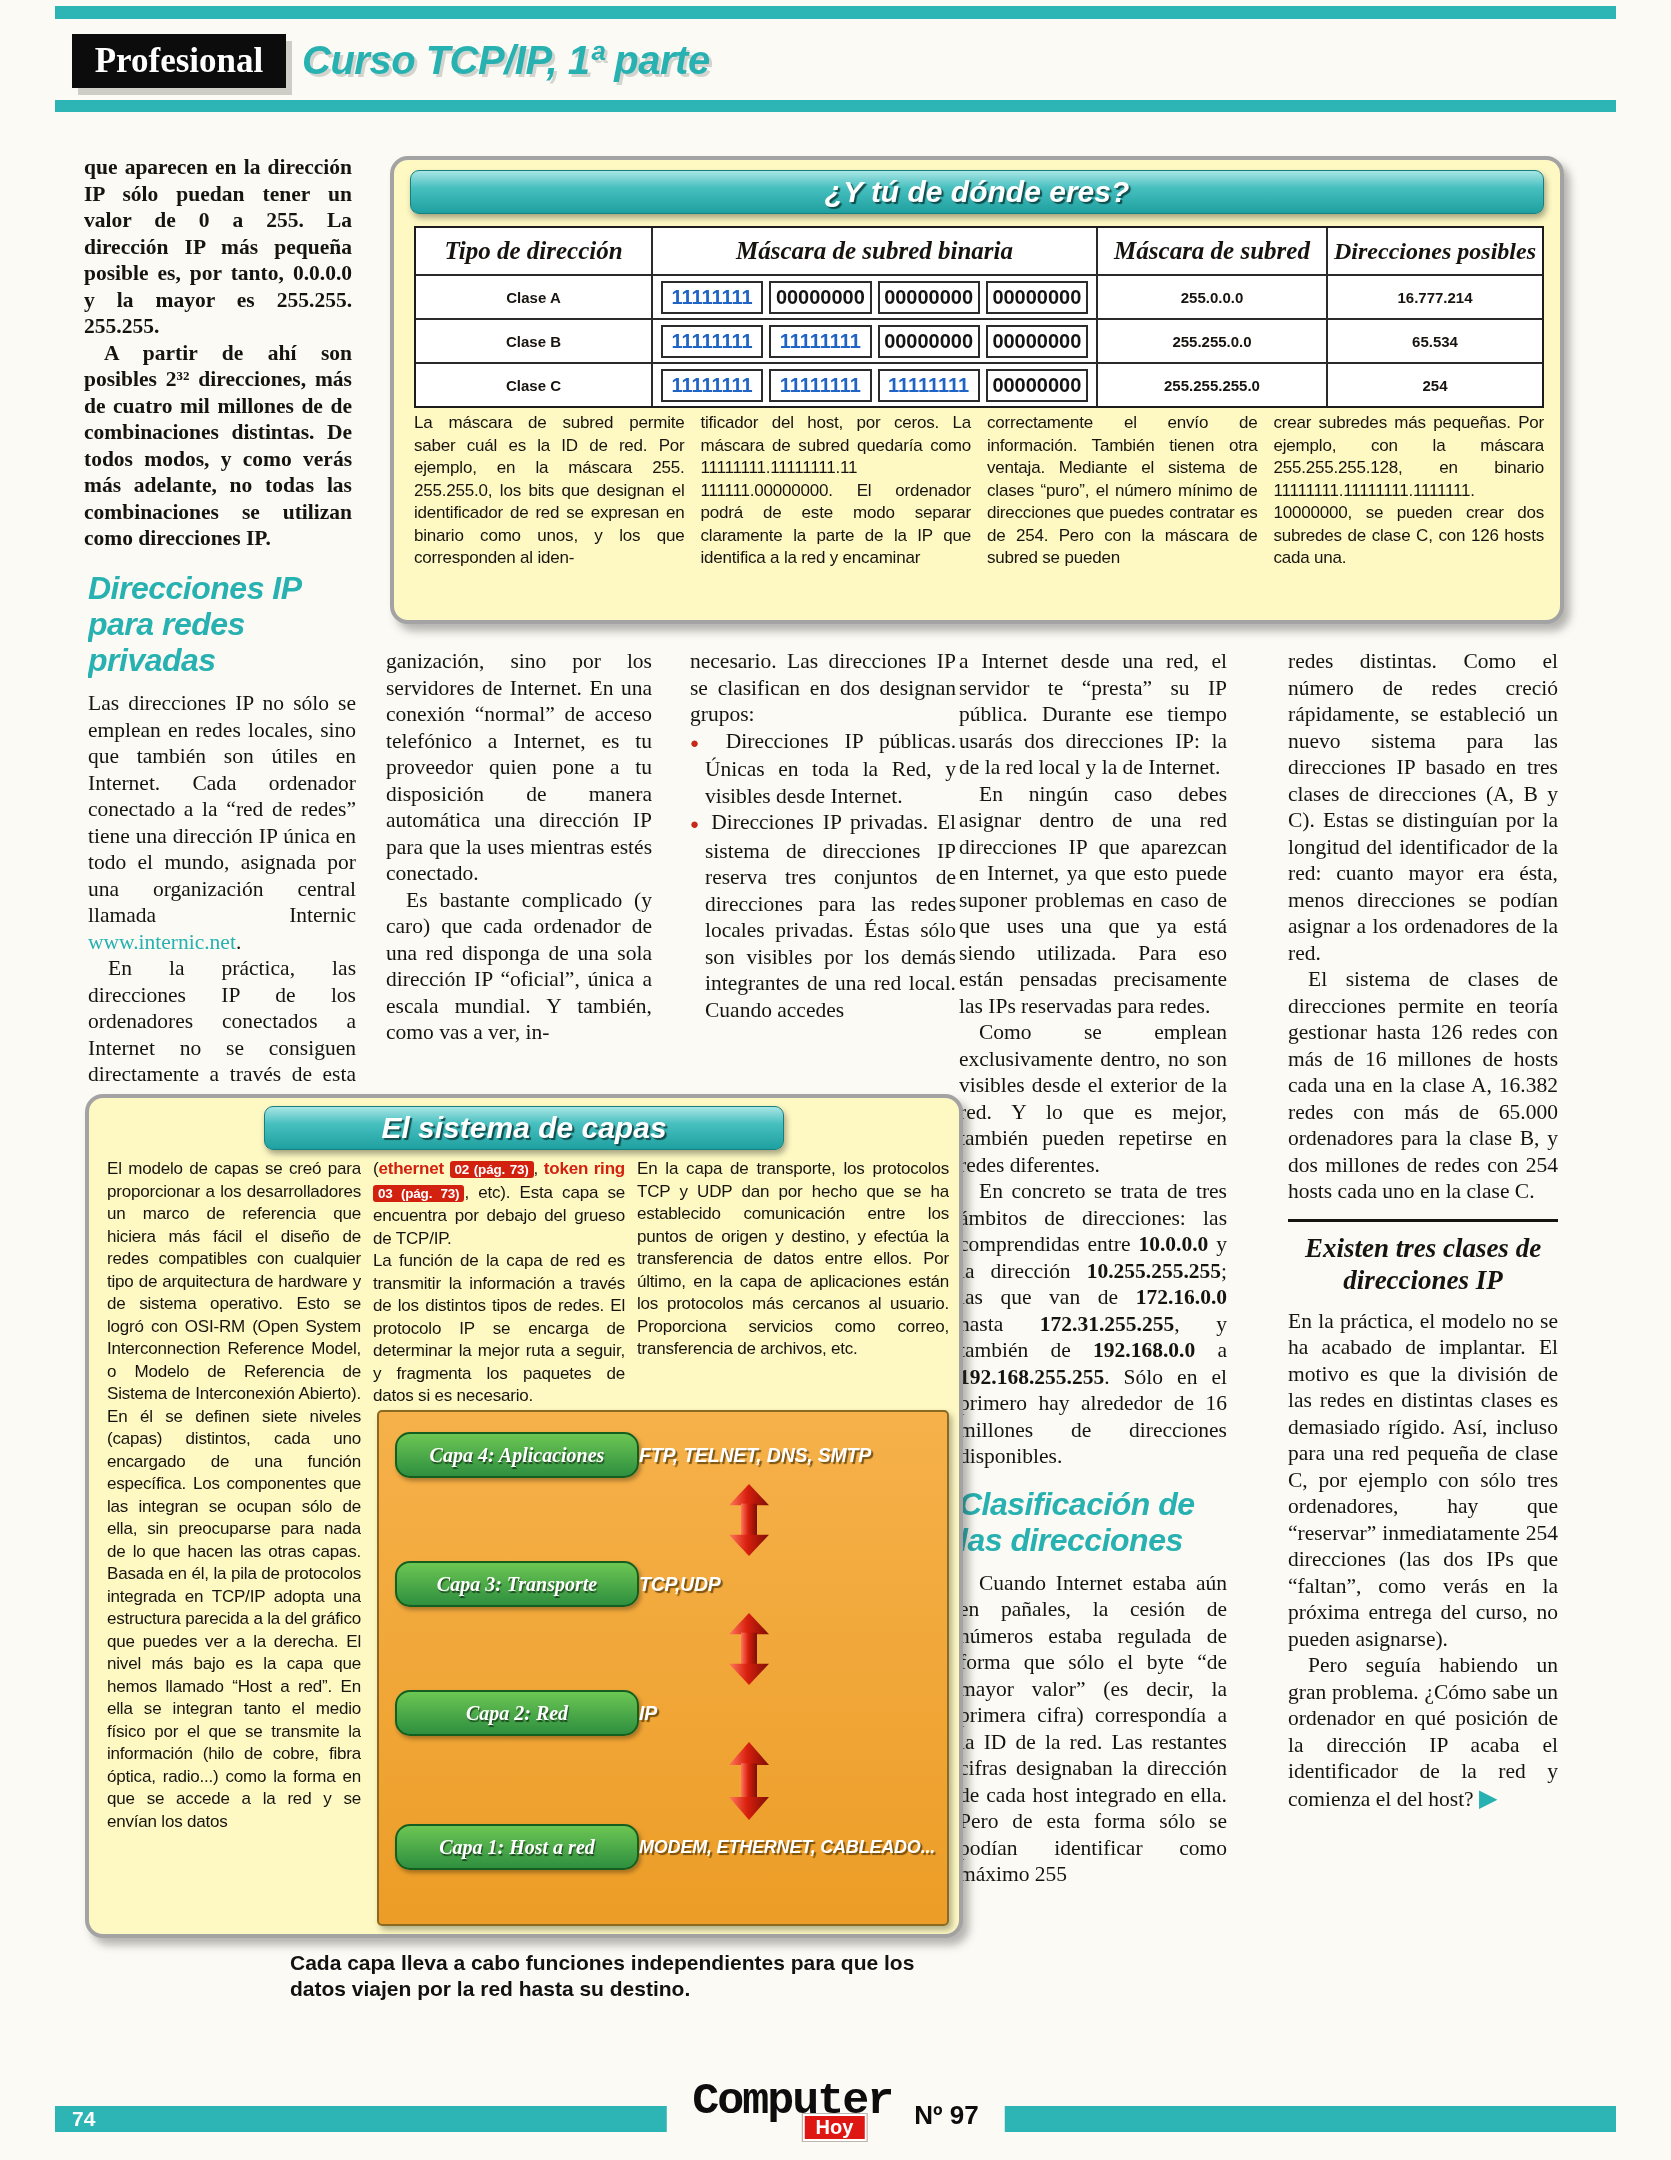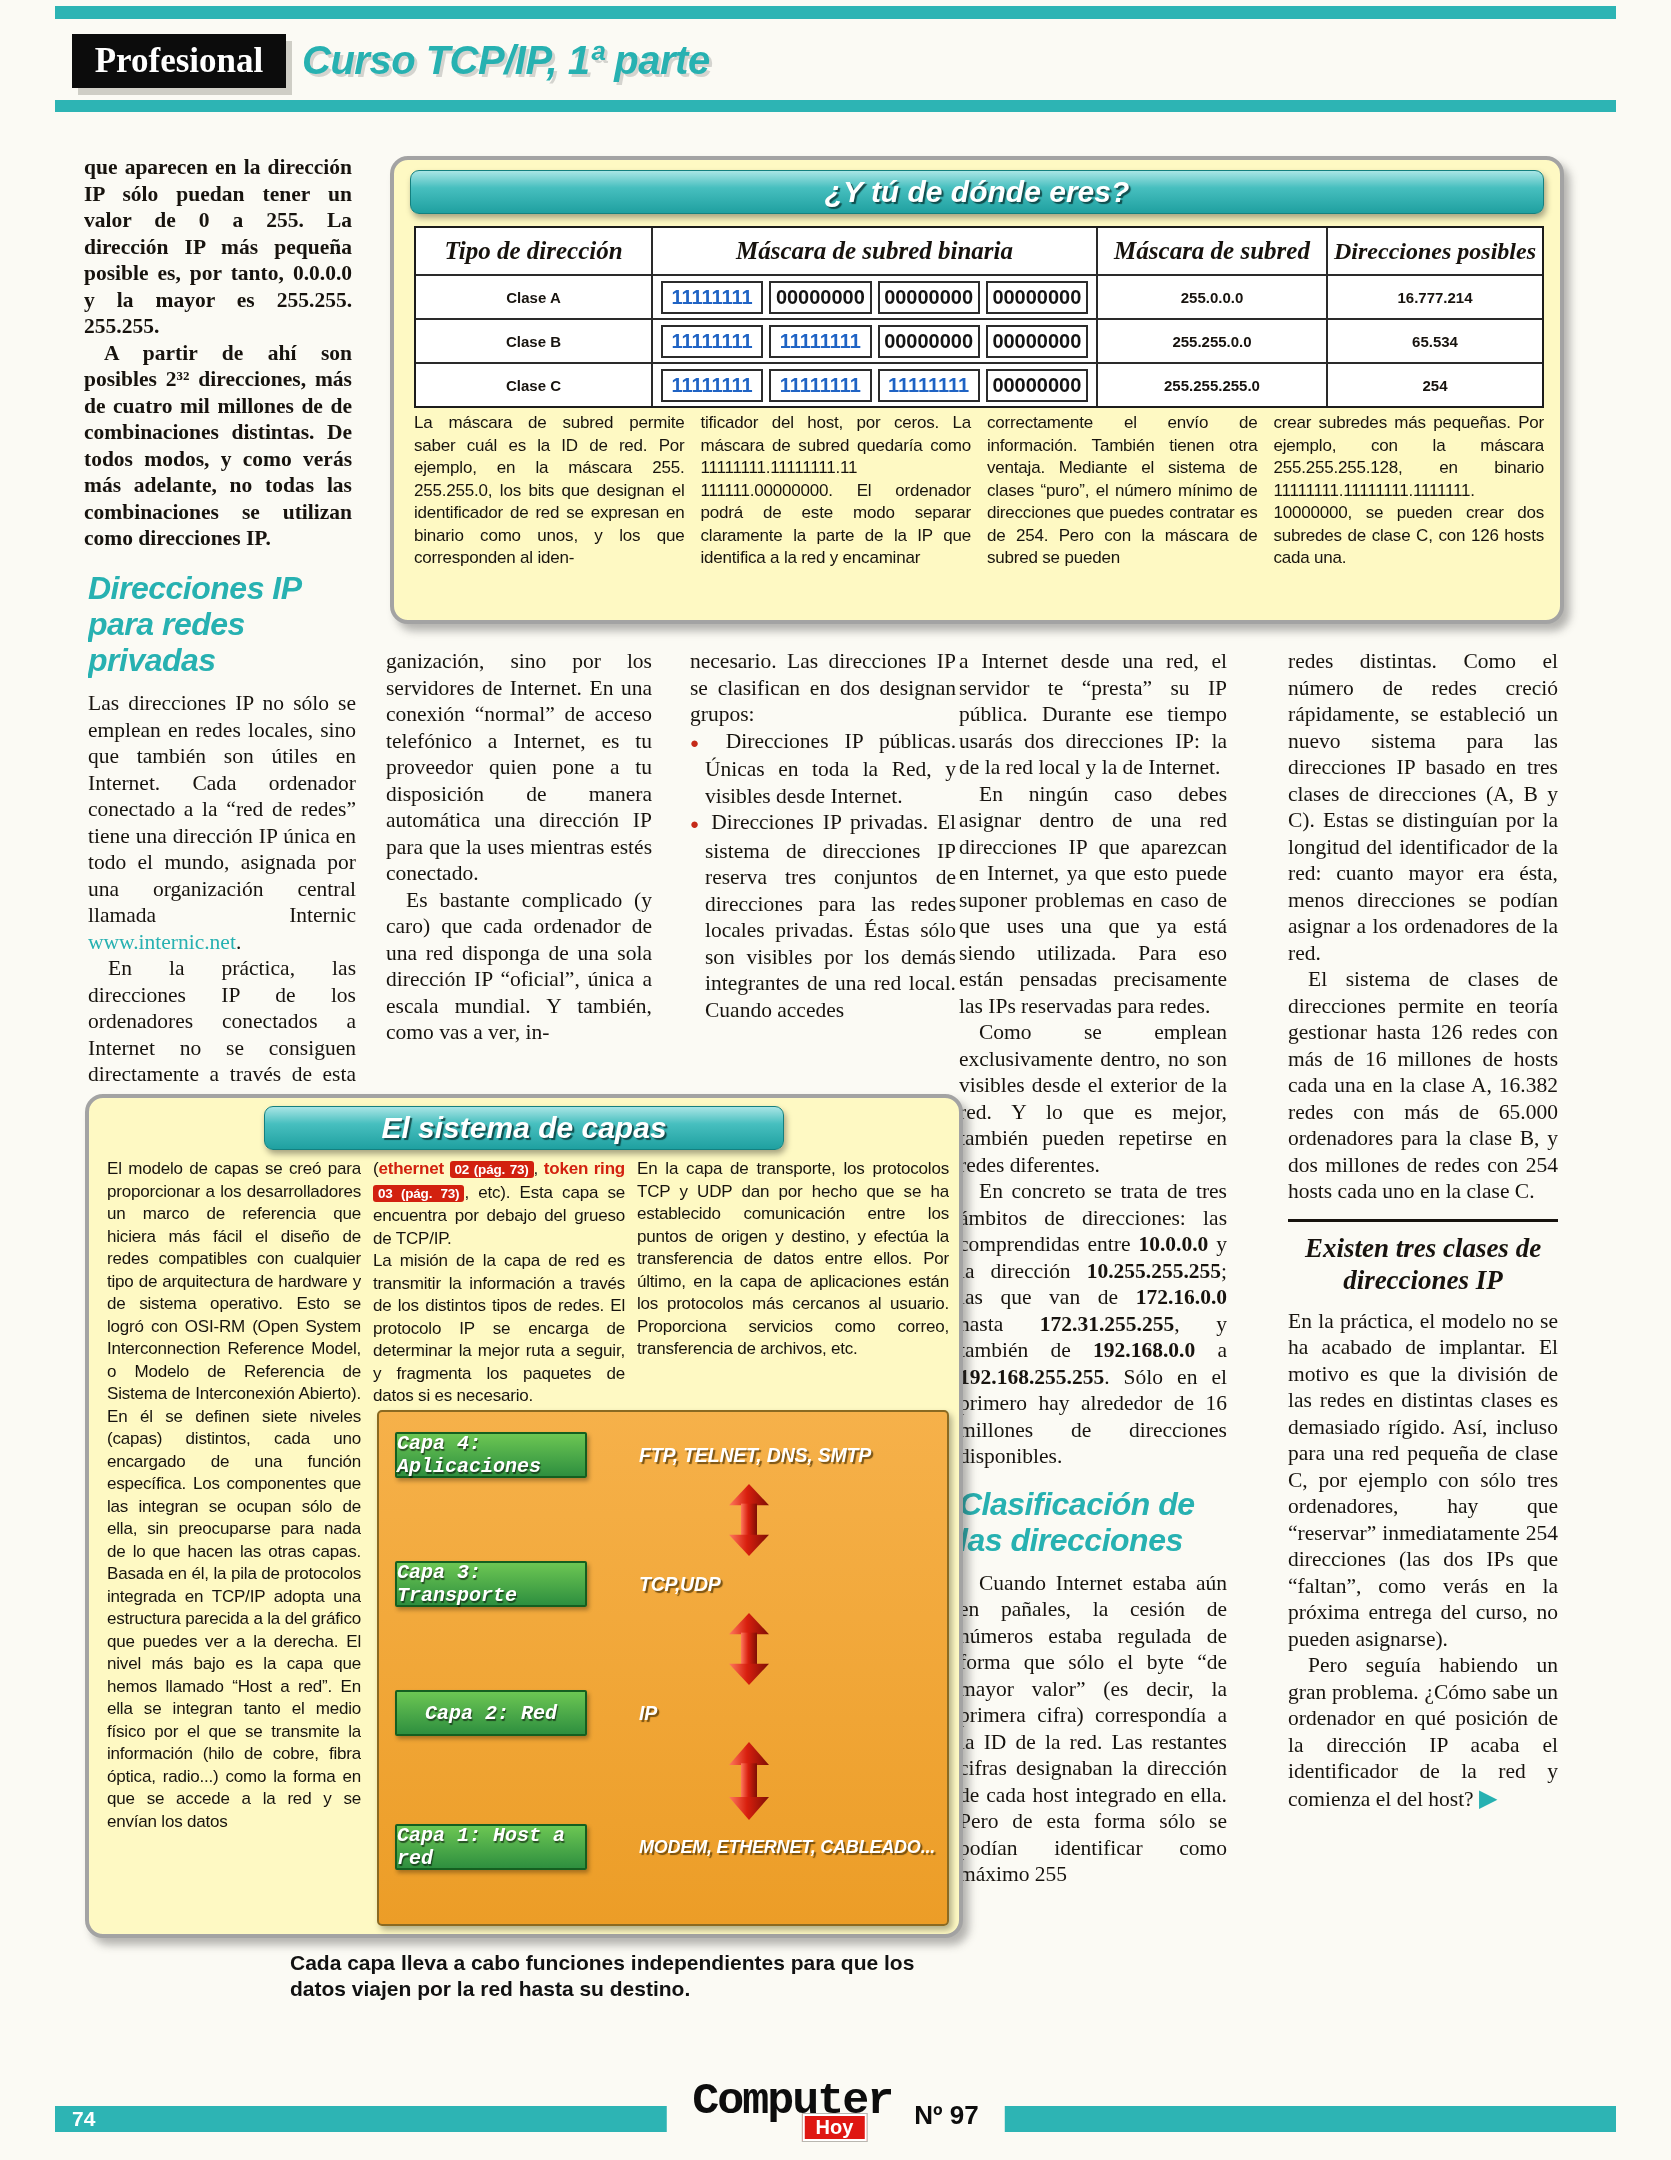--- a/index.html
+++ b/index.html
@@ -96,25 +96,25 @@
   }
 
   
   .diagram {
     position:absolute; left:288px; top:312px; width:572px; height:516px;
     background:linear-gradient(180deg,#f6b14a,#ec9d27);
     border:2px solid #8a6a22; border-radius:5px;
     box-shadow:3px 4px 6px rgba(0,0,0,0.3);
   }
   .layer-box {
-    position:absolute; left:16px; width:192px; height:46px;
+    position:absolute; left:16px; width:244px; height:46px;
     background:linear-gradient(180deg,#6cc653,#2e8f3f);
-    border:2px solid #145f20; border-radius:2px;
+    border:2px solid #145f20; border-radius:15px;
     display:flex; align-items:center; justify-content:center;
-    color:#fff; font-family:Liberation Mono, monospace; font-weight:bold; font-style:italic; font-size:20px;
+    color:#fff; font-family:Liberation Serif, serif; font-weight:bold; font-style:italic; font-size:20px;
     text-shadow:1px 2px 1px rgba(0,0,0,0.55);
     box-shadow:2px 3px 4px rgba(0,0,0,0.3);
   }
   .layer-proto {
     position:absolute; left:260px; width:302px; height:46px;
     display:flex; align-items:center;
     color:#fff; font-family:"Liberation Sans", sans-serif; font-weight:bold; font-style:italic; font-size:19.5px;
     text-shadow:2px 2px 1px rgba(70,45,0,0.7); letter-spacing:-0.2px;
   }
   .arrow { position:absolute; left:348px; }
@@ -259,21 +259,21 @@
     <p class="ind">Pero seguía habiendo un gran problema. ¿Cómo sabe un ordenador en qué posición de la dirección IP acaba el identificador de la red y comienza el del host? <span class="tri">▶</span></p>
   </div>
 
   <div class="ibox" style="left:85px; top:1094px; width:878px; height:844px;">
     <div class="ibox-title" style="left:50%; transform:translateX(-50%); top:8px; width:520px;">El sistema de capas</div>
 
     <div class="box-sans" style="left:18px; top:60px; width:254px; height:768px;">El modelo de capas se creó para proporcionar a los desarrolladores un marco de referencia que hiciera más fácil el diseño de redes compatibles con cualquier tipo de arquitectura de hardware y de sistema operativo. Esto se logró con OSI-RM (Open System Interconnection Reference Model, o Modelo de Referencia de Sistema de Interconexión Abierto). En él se definen siete niveles (capas) distintos, cada uno encargado de una función específica. Los componentes que las integran se ocupan sólo de ella, sin preocuparse para nada de lo que hacen las otras capas. Basada en él, la pila de protocolos integrada en TCP/IP adopta una estructura parecida a la del gráfico que puedes ver a la derecha. El nivel más bajo es la capa que hemos llamado “Host a red”. En ella se integran tanto el medio físico por el que se transmite la información (hilo de cobre, fibra óptica, radio...) como la forma en que se accede a la red y se envían los datos</div>
 
     <div class="box-sans" style="left:284px; top:60px; width:252px; height:246px;">
       <p>(<span class="red-term">ethernet</span> <span class="ref-badge">02 (pág. 73)</span>, <span class="red-term">token ring</span> <span class="ref-badge">03 (pág. 73)</span>, etc). Esta capa se encuentra por debajo del grueso de TCP/IP.</p>
-      <p>La misión de la capa de red es transmitir la información a través de los distintos tipos de redes. El protocolo IP se encarga de determinar la mejor ruta a seguir, y fragmenta los paquetes de datos si es necesario.</p>
+      <p>La función de la capa de red es transmitir la información a través de los distintos tipos de redes. El protocolo IP se encarga de determinar la mejor ruta a seguir, y fragmenta los paquetes de datos si es necesario.</p>
     </div>
 
     <div class="box-sans" style="left:548px; top:60px; width:312px; height:246px;">En la capa de transporte, los protocolos TCP y UDP dan por hecho que se ha establecido comunicación entre los puntos de origen y destino, y efectúa la transferencia de datos entre ellos. Por último, en la capa de aplicaciones están los protocolos más cercanos al usuario. Proporciona servicios como correo, transferencia de archivos, etc.</div>
 
     <div class="diagram">
       <div class="layer-box" style="top:20px;">Capa 4: Aplicaciones</div>
       <div class="layer-proto" style="top:20px;">FTP, TELNET, DNS, SMTP</div>
 
       <svg class="arrow" style="top:72px;" width="44" height="72" viewBox="0 0 44 88" preserveAspectRatio="none">
         <defs>

